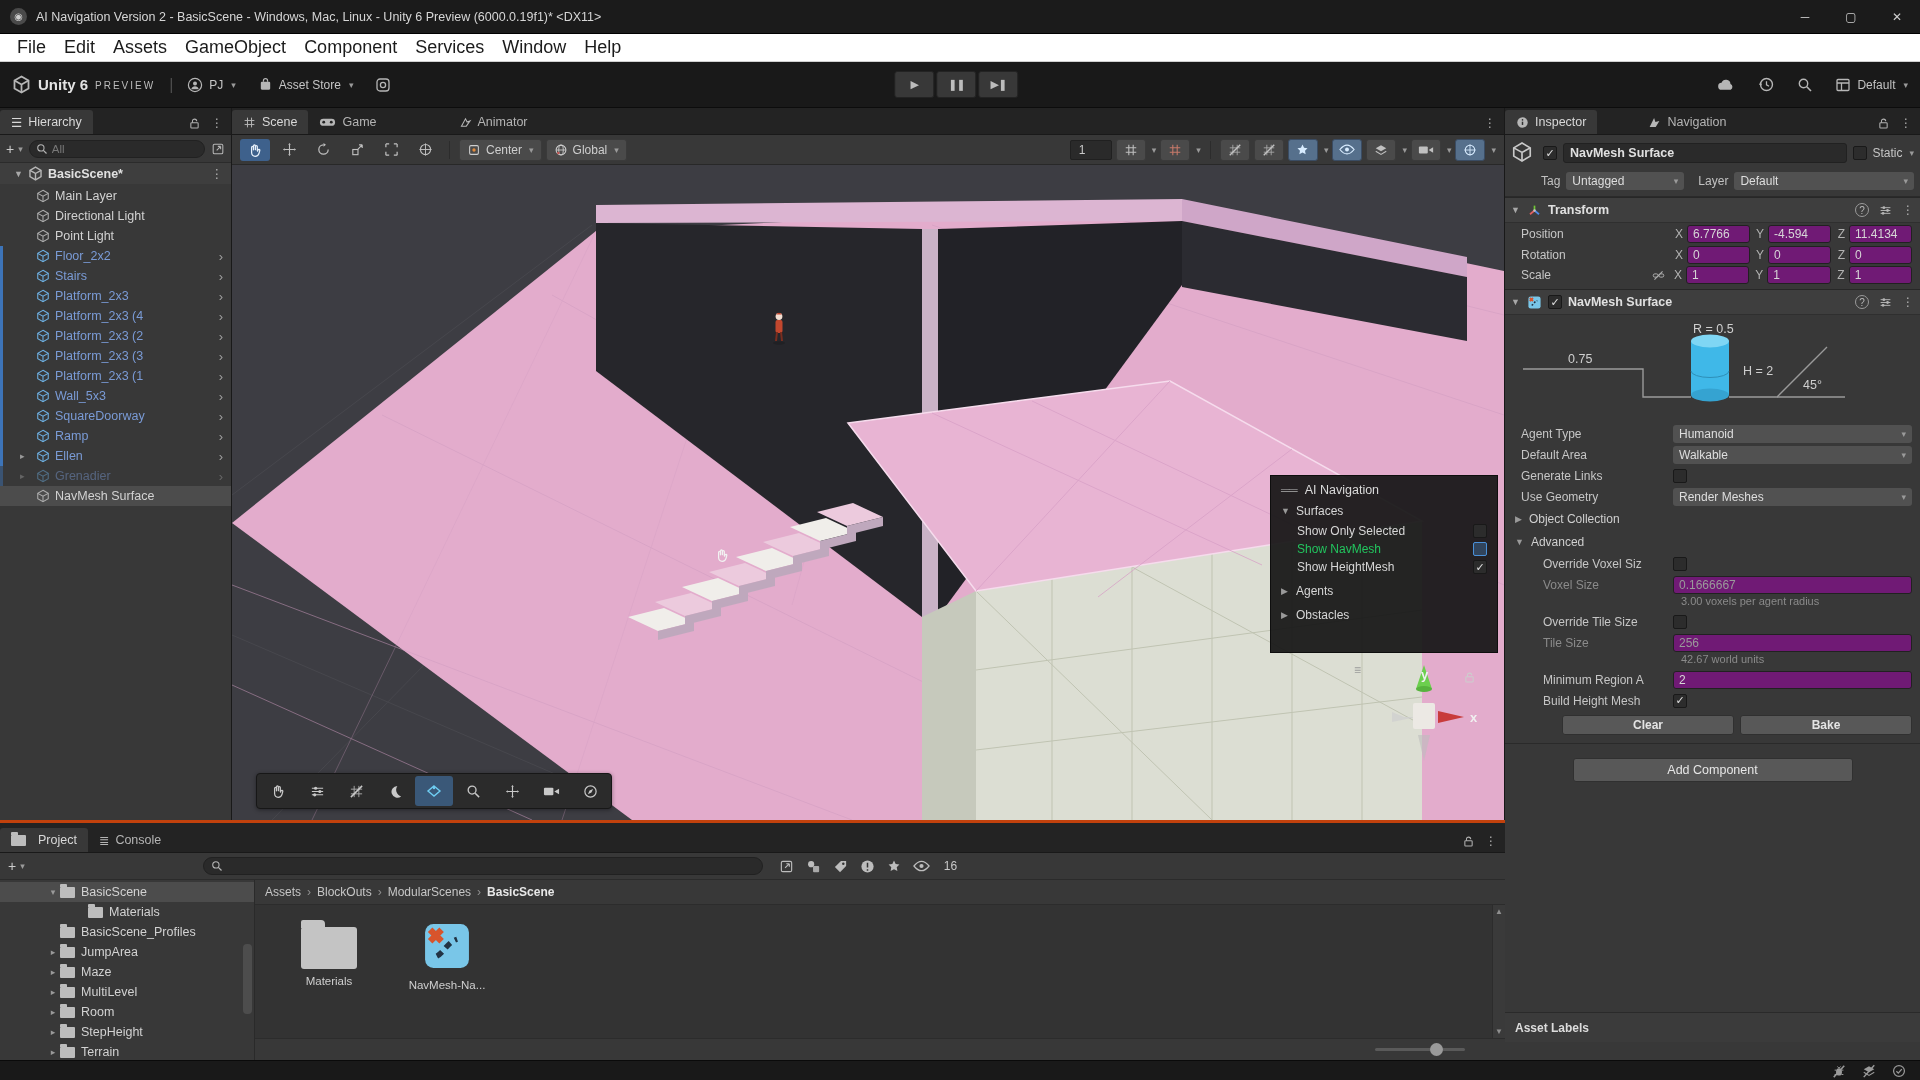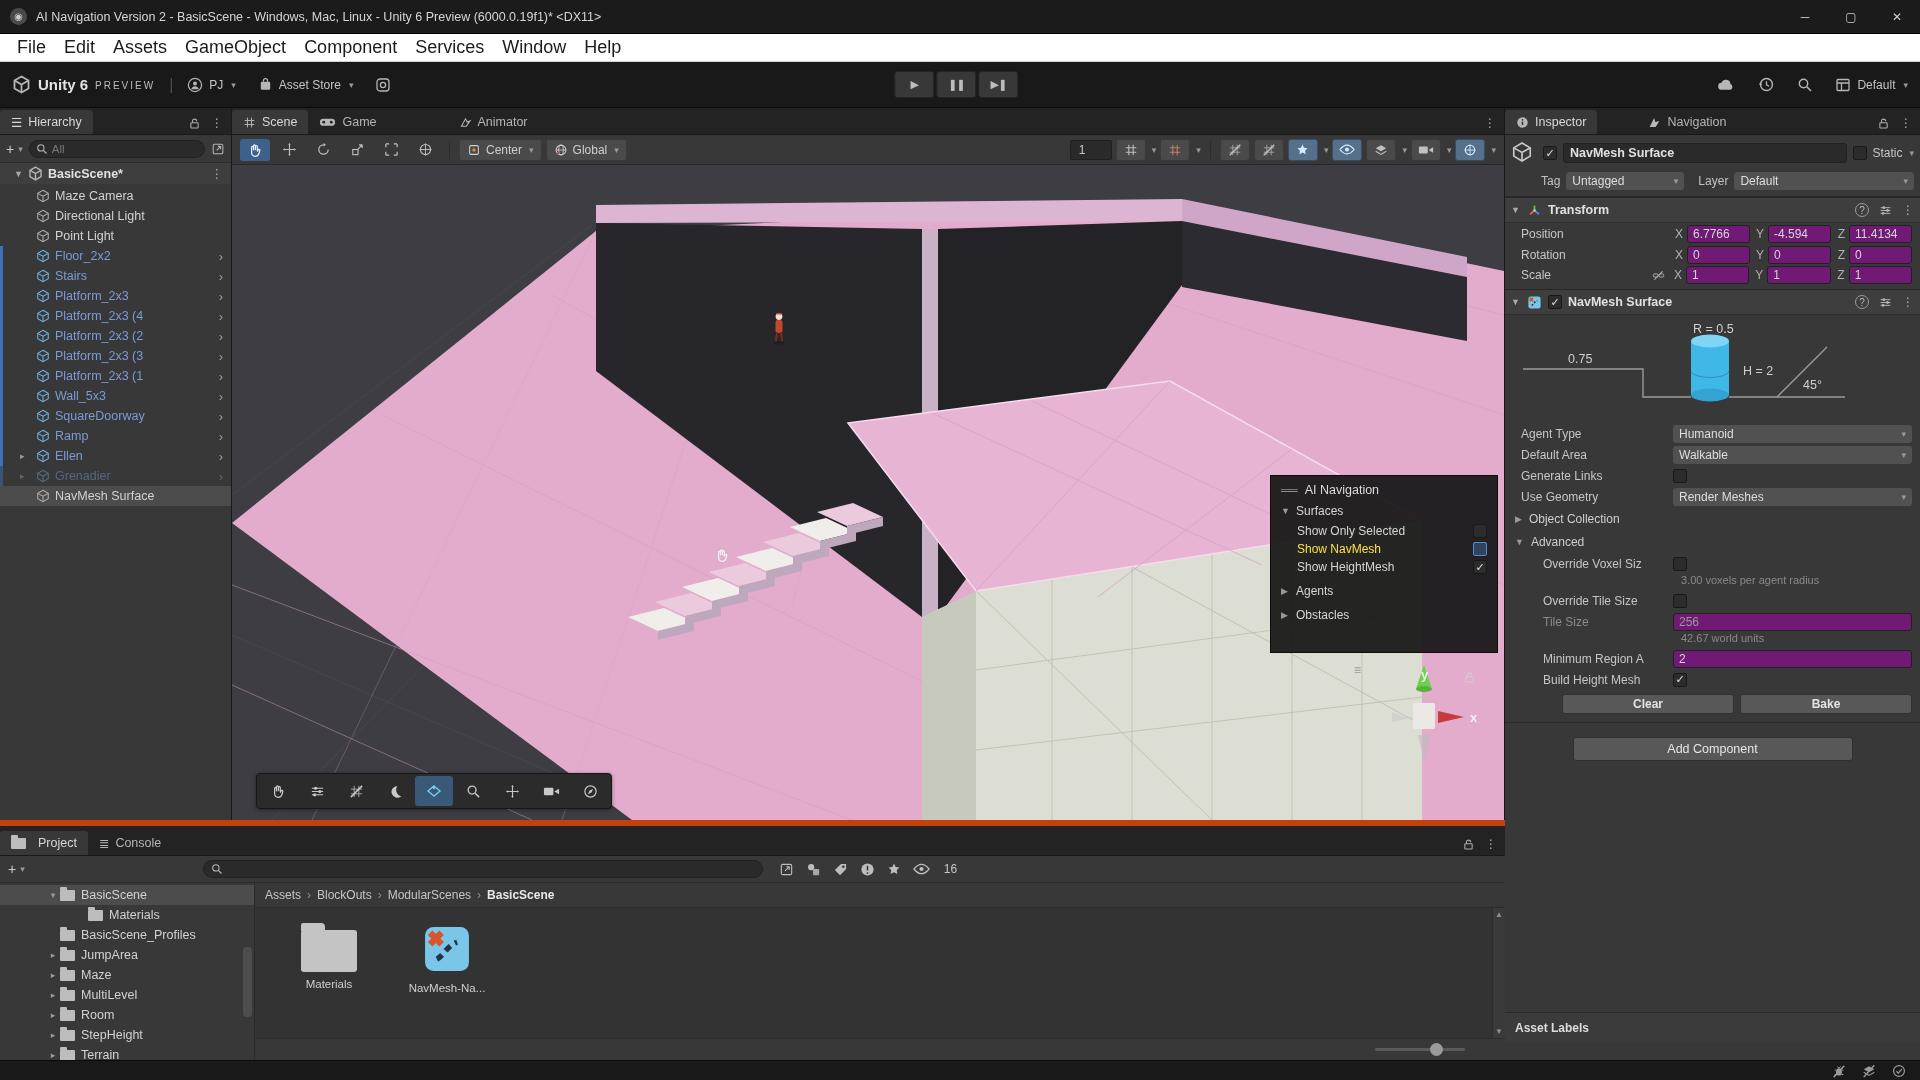--- a/index.html
+++ b/index.html
@@ -73,21 +73,21 @@
   .fbtn{width:38px;height:30px;border-radius:3px;display:flex;align-items:center;justify-content:center;color:#c9c9c9;}
   .fbtn.active{background:#3a5878;color:#6fcdf2}
   
   .ainav{position:absolute;left:1038px;top:310px;width:228px;height:178px;background:rgba(22,22,22,.93);border:1px solid #0e0e0e;padding:7px 10px;color:#d6d6d6;}
   .ainav .hd{display:flex;align-items:center;gap:8px;font-size:12.5px;color:#dadada;margin-bottom:7px;}
   .ainav .grip{color:#8f8f8f;letter-spacing:-1px}
   .ainav .sect{display:flex;align-items:center;gap:7px;margin:6px 0;color:#d6d6d6;}
   .ainav .fold{font-size:9px;color:#9a9a9a;width:8px}
   .airow{display:flex;align-items:center;margin:4px 0 4px 16px;font-size:12px;}
   .airow .albl{flex:1}
-  .airow.focus .albl{color:#fde047}
+  .airow.focus .albl{color:#22c55e}
   .chk{width:14px;height:14px;background:#2c2c2c;border:1px solid #191919;border-radius:2px;display:flex;align-items:center;justify-content:center;color:#e0e0e0;font-size:11px;}
   .airow.focus .chk{border-color:#4a90d9;background:#31445c}
   
   .gizmo{position:absolute;right:10px;top:492px;width:140px;height:150px;color:#e8e8e8;}
   .persp{position:absolute;left:28px;top:122px;color:#caa7bc;opacity:.55;font-size:12px;margin-top:40px;}
   .gizgrip{position:absolute;left:0;top:6px;color:#9a9a9a;}
   .gizlock{position:absolute;right:18px;top:14px;color:#cdcdcd;}
   .cursorhand{position:absolute;left:482px;top:382px;color:#f2f2f2;}
   
   .inspector{width:415px;background:#383838;display:flex;flex-direction:column;height:952px;}
@@ -116,21 +116,21 @@
   .hint{padding:0 8px 4px 176px;color:#8a8a8a;font-size:11px;}
   .foldrow{display:flex;align-items:center;gap:7px;padding:5px 8px 4px 10px;color:#cfcfcf;}
   .foldrow .fold{font-size:9px;color:#9a9a9a}
   .btnrow{display:flex;gap:6px;justify-content:flex-end;padding:4px 8px 8px;font-weight:bold;}
   .ubtn{width:172px;height:20px;background:#585858;border:1px solid #303030;border-radius:3px;color:#e4e4e4;display:flex;align-items:center;justify-content:center;}
   .addcomp{width:280px;height:24px;background:#585858;border:1px solid #303030;border-radius:3px;color:#e6e6e6;display:flex;align-items:center;justify-content:center;margin:14px auto 0;font-size:12.5px;}
   .assetlabels{border-top:1px solid #2a2a2a;background:#3b3b3b;height:30px;display:flex;align-items:center;padding:0 10px;color:#dcdcdc;font-weight:bold;}
   .objfield{flex:1;height:18px;background:#2a2a2a;border:1px solid #212121;border-radius:3px;display:flex;align-items:center;gap:4px;padding:0 4px;color:#9a9a9a;overflow:hidden;white-space:nowrap;}
   .objfield .picker{margin-left:auto;width:13px;height:13px;border:1px solid #8a8a8a;border-radius:50%;flex:none;display:flex;align-items:center;justify-content:center;font-size:8px;color:#a8a8a8;}
   
-  .bottompanel{height:240px;background:#383838;border-top:6px solid #c2410c;display:flex;flex-direction:column;}
+  .bottompanel{height:240px;background:#383838;border-top:3px solid #c2410c;display:flex;flex-direction:column;}
   .projbody{flex:1;display:flex;overflow:hidden;}
   .ptree{width:255px;border-right:1px solid #2a2a2a;overflow:hidden;position:relative;padding-top:2px;}
   .prow{height:20px;display:flex;align-items:center;color:#d2d2d2;font-size:12.5px;white-space:nowrap;}
   .prow .pre{width:14px;color:#9a9a9a;font-size:9px;text-align:center;flex:none}
   .prow.ind1{padding-left:46px}
   .prow.ind2{padding-left:74px}
   .prow.selected{background:#4c4c4c}
   .ficon{width:15px;height:11px;background:#bdbdbd;border-radius:1px;position:relative;margin-right:6px;flex:none;}
   .ficon::before{content:"";position:absolute;top:-3px;left:0;width:7px;height:3px;background:#bdbdbd;border-radius:1px 1px 0 0;}
   .treescroll{position:absolute;right:2px;top:64px;width:9px;height:70px;background:#4d4d4d;border-radius:4px;}
@@ -457,21 +457,21 @@
           <span class="kebab">⋮</span>
         </div>
         <div class="tree">
 
             <div class="trow">
               <span class="obar"></span>
               <span class="pre"></span>
               <svg class="ticon">
                 <use href="#i-cube"></use>
               </svg>
-              <span class="lbl">Maze Camera</span>
+              <span class="lbl">Main Layer</span>
               <span class="chev"></span>
             </div>
 
             <div class="trow">
               <span class="obar"></span>
               <span class="pre"></span>
               <svg class="ticon">
                 <use href="#i-cube"></use>
               </svg>
               <span class="lbl">Directional Light</span>
@@ -1256,20 +1256,24 @@
       </div>
       <div class="foldrow">
         <span class="fold">▼</span>
         <span>Advanced</span>
       </div>
 
       <div class="irow">
         <span class="ilbl ind">Override Voxel Siz</span>
         <span class="chk"></span>
       </div>
+      <div class="irow">
+        <span class="ilbl ind dim2">Voxel Size</span>
+        <span class="nfield" style="color:#9a9a9a">0.1666667</span>
+      </div>
       <div class="hint">3.00 voxels per agent radius</div>
       <div class="irow">
         <span class="ilbl ind">Override Tile Size</span>
         <span class="chk"></span>
       </div>
       <div class="irow">
         <span class="ilbl ind dim2">Tile Size</span>
         <span class="nfield" style="color:#9a9a9a">256</span>
       </div>
       <div class="hint">42.67 world units</div>

